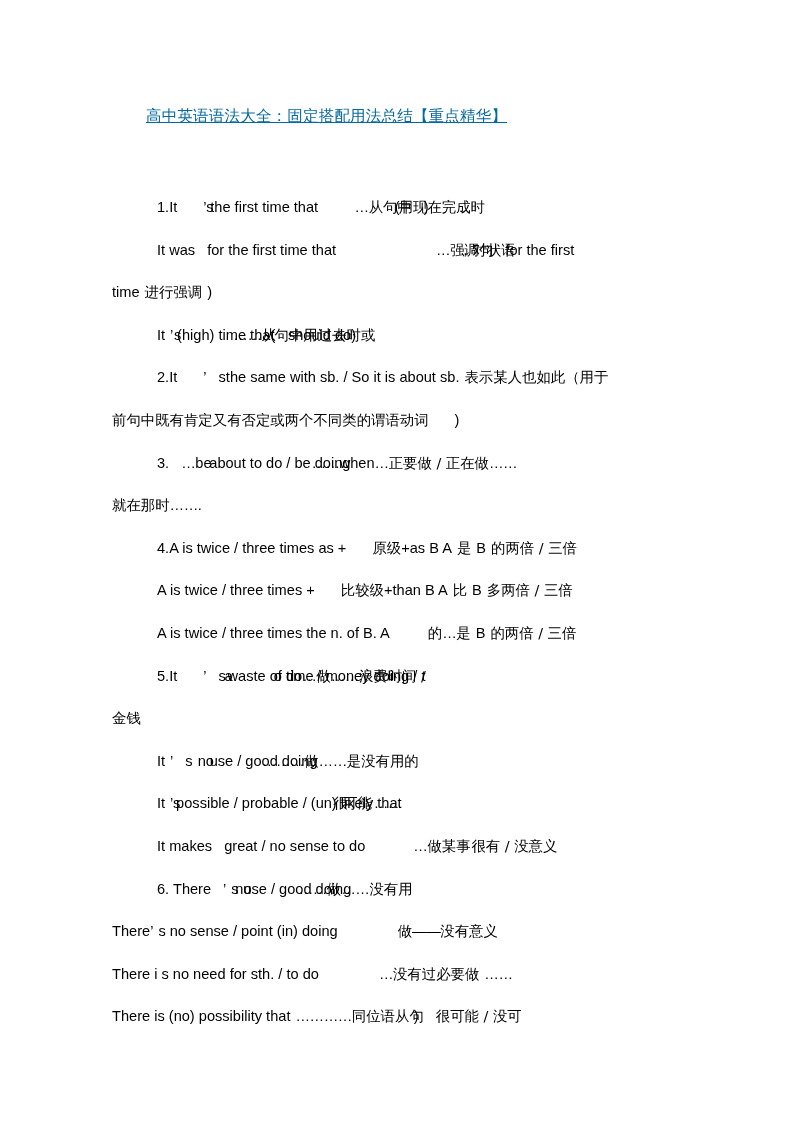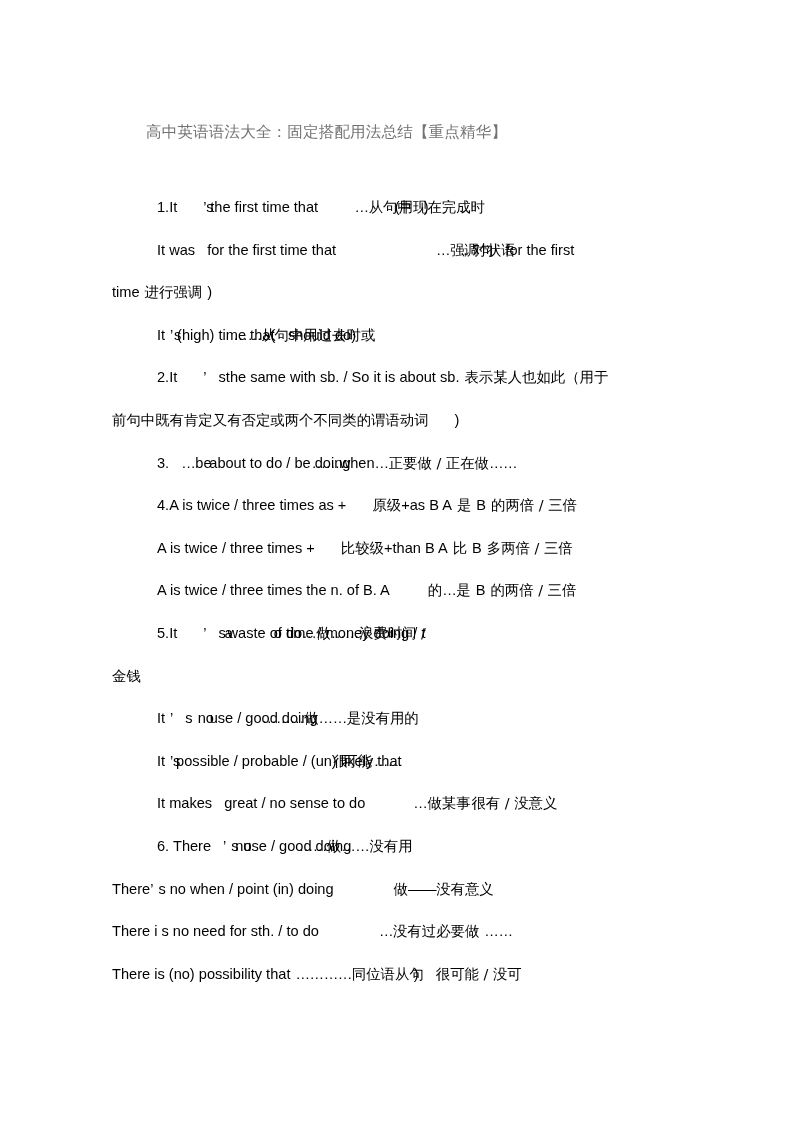--- a/index.html
+++ b/index.html
@@ -19,26 +19,27 @@
     height: 1132px;
     margin: 0 auto;
     background: #ffffff;
     overflow: hidden;
   }
 
   
   .doc-title {
     position: absolute;
     left: 146px;
-    top: 120px;
+    top: 104px;
     font-size: 15.5px;
     line-height: 1.5;
     letter-spacing: 0.2px;
     white-space: nowrap;
-    color: #737373;
+    color: #0369a1;
+    text-decoration: underline;
   }
 
   
   .body-block {
     position: absolute;
     left: 112px;
     top: 186px;
     width: 576px;
   }
 
@@ -100,20 +101,23 @@
     <div class="ln indent">
       <span class="en">2.It</span><span class="sp-l"></span><span class="en">’</span><span class="sp-m"></span><span class="en">s</span><span class="en">the same with sb. / So it is about sb.</span><span class="sp-s"></span><span class="cn">表示某人也如此（用于</span>
     </div>
     <div class="ln flush">
       <span class="cn">前句中既有肯定又有否定或两个不同类的谓语动词</span><span class="sp-l"></span><span class="en">)</span>
     </div>
 
     <div class="ln indent">
       <span class="en">3.</span><span class="sp-m"></span><span class="dots">…</span><span class="ov"><span class="under en">be</span><span class="over en" style="left:14px">about to do / be doing</span></span><span class="sp-xxl"></span><span class="sp-l"></span><span class="dots">……</span><span class="en">when</span><span class="dots">…</span><span class="cn">正要做 / 正在做</span><span class="dots">……</span>
     </div>
+    <div class="ln flush">
+      <span class="cn">就在那时</span><span class="dots">…….</span>
+    </div>
 
     <div class="ln indent">
       <span class="en">4.A is twice / three times as +</span><span class="sp-l"></span><span class="cn">原级</span><span class="en">+as B A</span><span class="sp-s"></span><span class="cn">是</span><span class="sp-s"></span><span class="en">B</span><span class="sp-s"></span><span class="cn">的两倍 / 三倍</span>
     </div>
     <div class="ln indent">
       <span class="en">A is twice / three times +</span><span class="sp-l"></span><span class="cn">比较级</span><span class="en">+than B A</span><span class="sp-s"></span><span class="cn">比</span><span class="sp-s"></span><span class="en">B</span><span class="sp-s"></span><span class="cn">多两倍 / 三倍</span>
     </div>
     <div class="ln indent">
       <span class="en">A is twice / three times the n. of B. A</span><span class="sp-l"></span><span class="sp-m"></span><span class="cn">的</span><span class="dots">…</span><span class="cn">是</span><span class="sp-s"></span><span class="en">B</span><span class="sp-s"></span><span class="cn">的两倍 / 三倍</span>
     </div>
@@ -135,21 +139,21 @@
 
     <div class="ln indent">
       <span class="en">It makes</span><span class="sp-m"></span><span class="en">great / no sense to do</span><span class="sp-xl"></span><span class="dots">…</span><span class="ov"><span class="under cn">做某事</span><span class="over cn" style="left:44px">很有 / 没意义</span></span>
     </div>
 
     <div class="ln indent">
       <span class="en">6. There</span><span class="sp-m"></span><span class="en">’</span><span class="sp-s"></span><span class="ov"><span class="under en">s</span><span class="over en" style="left:4px">no</span><span class="over en" style="left:12px">use / good doing</span></span><span class="sp-xl"></span><span class="sp-m"></span><span class="dots">……</span><span class="cn">做</span><span class="dots">……</span><span class="cn">没有用</span>
     </div>
 
     <div class="ln flush">
-      <span class="en">There</span><span class="en">’</span><span class="sp-s"></span><span class="en">s no when / point (in) doing</span><span class="sp-xl"></span><span class="sp-m"></span><span class="cn">做</span><span class="dots">——</span><span class="cn">没有意义</span>
+      <span class="en">There</span><span class="en">’</span><span class="sp-s"></span><span class="en">s no sense / point (in) doing</span><span class="sp-xl"></span><span class="sp-m"></span><span class="cn">做</span><span class="dots">——</span><span class="cn">没有意义</span>
     </div>
 
     <div class="ln flush">
       <span class="en">There i s no need for sth. / to do</span><span class="sp-xl"></span><span class="sp-m"></span><span class="dots">…</span><span class="cn">没有过必要做</span><span class="sp-s"></span><span class="dots">……</span>
     </div>
 
     <div class="ln flush">
       <span class="en">There  is  (no)  possibility  that</span><span class="sp-s"></span><span class="dots">…………</span><span class="ov"><span class="under cn">同位语从句</span><span class="over en" style="left:62px">)</span></span><span class="sp-m"></span><span class="cn">很可能 / 没可</span>
     </div>
 

